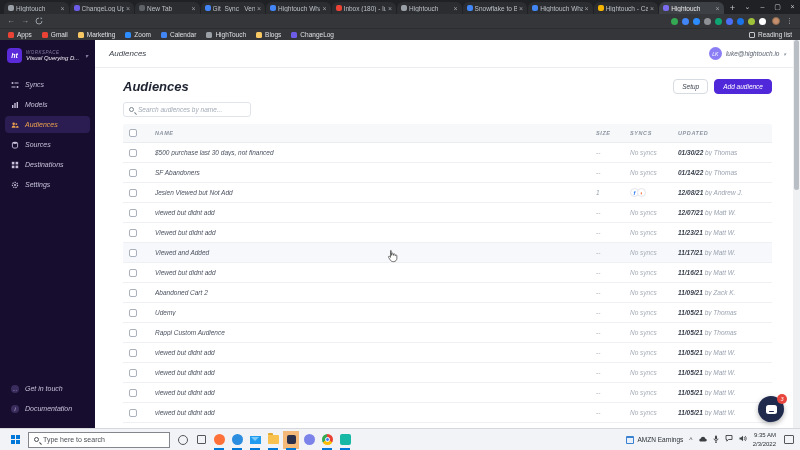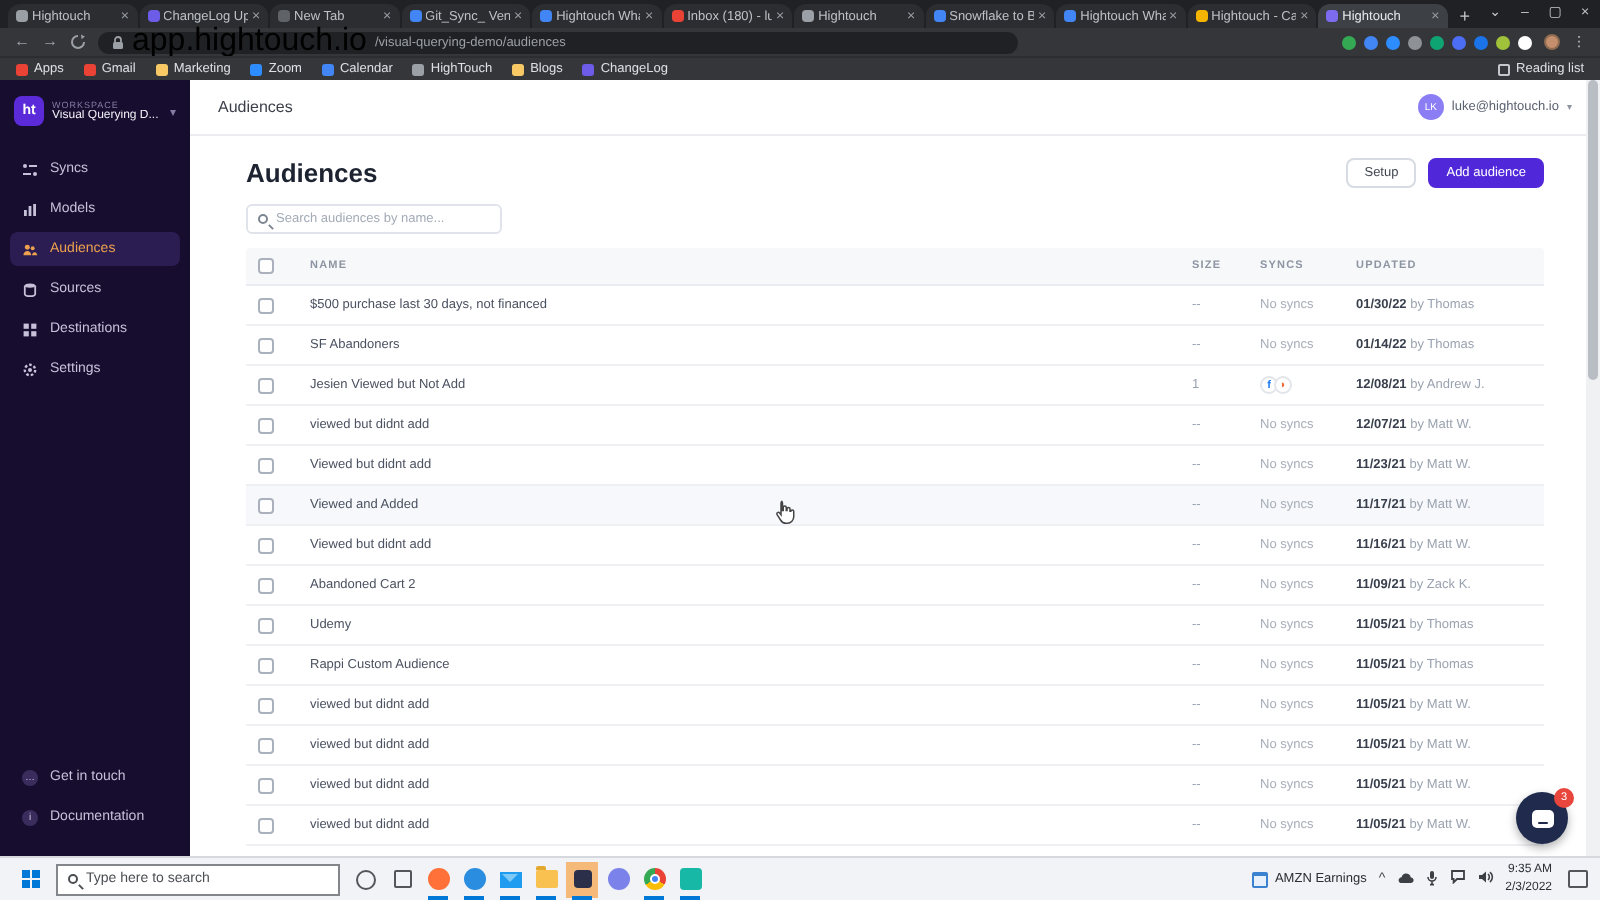--- a/index.html
+++ b/index.html
@@ -27,21 +27,21 @@
   .profile-dot { width:8px; height:8px; border-radius:50%; background:#c58f6d; border:1px solid #8d6b50; }
   .kebab { color:#c4c7cb; font-size:7px; letter-spacing:0; }
 
   .bookmarksbar { position:absolute; top:28px; left:0; width:800px; height:12px; background:#35363a; border-top:1px solid #2b2d30; display:flex; align-items:center; gap:10px; padding:0 8px; }
   .bm { display:flex; align-items:center; gap:3px; color:#dde0e4; font-size:6.5px; }
   .bm-ico { width:6px; height:6px; border-radius:1.5px; }
   .reading-list { margin-left:auto; display:flex; align-items:center; gap:3px; color:#dde0e4; font-size:6.5px; }
   .rl-ico { width:6px; height:6px; border:1px solid #c4c7cb; border-radius:1px; }
 
   
-  .app { position:absolute; top:40px; left:0; width:800px; height:388px; background:#ffffff; display:flex; overflow:hidden; }
+  .app { position:absolute; top:40px; left:0; width:800px; height:388px; background:#ffffff; display:flex; overflow:hidden;font-style:italic; }
 
   .sidebar { width:95px; flex:none; background:#170d2f; color:#c6c0d8; display:flex; flex-direction:column; }
   .ws { display:flex; align-items:center; gap:4px; padding:8px 7px 6px 7px; }
   .ws-logo { width:15px; height:15px; border-radius:4px; background:#5b2bd9; color:#fff; font-size:7px; font-weight:bold; display:flex; align-items:center; justify-content:center; flex:none; }
   .ws-meta { min-width:0; flex:1; }
   .ws-label { font-size:4.5px; letter-spacing:.5px; color:#857aa3; }
   .ws-name { font-size:6px; color:#f2f0f7; white-space:nowrap; overflow:hidden; }
   .ws-chev { color:#857aa3; font-size:6px; flex:none; }
   .nav { margin-top:4px; }
   .nav-item { display:flex; align-items:center; gap:6px; height:17px; margin:3px 5px; padding:0 6px; border-radius:4px; font-size:7px; color:#c6c0d8; }
@@ -201,28 +201,20 @@
 
   <div class="toolbar">
     <span class="nav-arrow">←</span>
     <span class="nav-arrow" style="color:#6d7publication175;">→</span>
     <span class="reload-ico">
       <svg width="8" height="8" viewBox="0 0 8 8">
           <path d="M4 1a3 3 0 1 0 3 3" fill="none" stroke="#9aa0a6" stroke-width="1"></path>
           <path d="M5.5 0.2 7.4 1.2 5.8 2.6z" fill="#9aa0a6"></path>
         </svg>
     </span>
-    <div class="addressbar">
-      <svg width="6" height="7" viewBox="0 0 6 7">
-          <rect x="0.5" y="3" width="5" height="3.5" rx="0.8" fill="#9aa0a6"></rect>
-          <path d="M1.5 3V2a1.5 1.5 0 0 1 3 0v1" fill="none" stroke="#9aa0a6" stroke-width="0.9"></path>
-        </svg>
-      <span>app.hightouch.io</span>
-        <span class="path">/visual-querying-demo/audiences</span>
-    </div>
     <div class="ext-icons" id="ext-icons">
         <span class="ext-dot" style="background: rgb(52, 168, 83);"></span>
         <span class="ext-dot" style="background: rgb(66, 133, 244);"></span>
         <span class="ext-dot" style="background: rgb(45, 140, 255);"></span>
         <span class="ext-dot" style="background: rgb(142, 145, 150);"></span>
         <span class="ext-dot" style="background: rgb(15, 165, 115);"></span>
         <span class="ext-dot" style="background: rgb(76, 110, 245);"></span>
         <span class="ext-dot" style="background: rgb(26, 115, 232);"></span>
         <span class="ext-dot" style="background: rgb(160, 194, 58);"></span>
         <span class="ext-dot" style="background: rgb(255, 255, 255);"></span>

